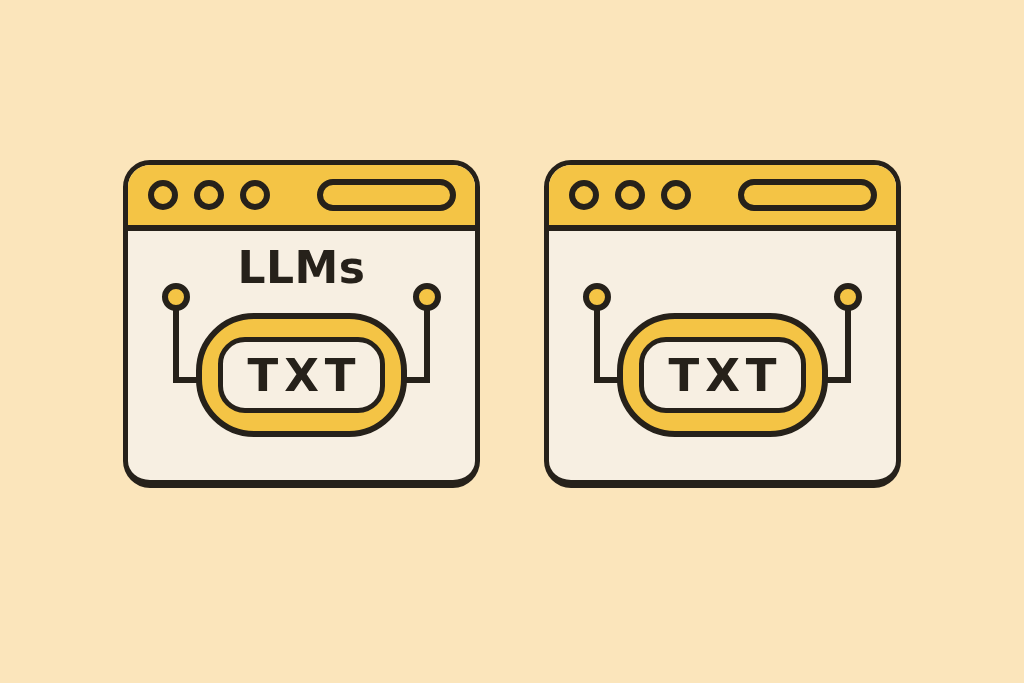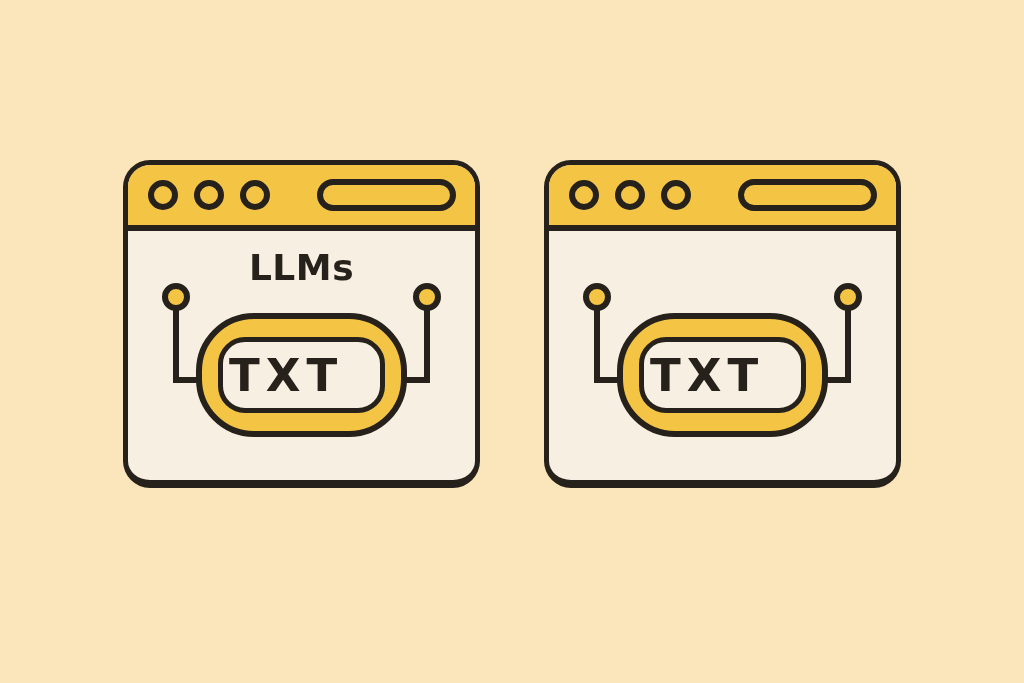--- a/index.html
+++ b/index.html
@@ -67,21 +67,21 @@
   .window-body {
     position: relative;
     height: 249px;
   }
   .window-title {
     position: absolute;
     top: 14px;
     left: 0;
     width: 100%;
     text-align: center;
-    font-size: 36px;
+    font-size: 44px;
     line-height: 46px;
     font-weight: bold;
     color: #26211A;
     letter-spacing: 0.5px;
   }
   .badge-outer {
     position: absolute;
     box-sizing: border-box;
     left: 68px;
     top: 82px;
@@ -96,21 +96,21 @@
     box-sizing: border-box;
     left: 16px;
     top: 18px;
     width: 167px;
     height: 76px;
     background: #F7EFE2;
     border: 5px solid #26211A;
     border-radius: 27px;
     display: flex;
     align-items: center;
-    justify-content: flex-start;
+    justify-content: center;
   }
   .badge-label {
     font-size: 45px;
     font-weight: bold;
     color: #26211A;
     letter-spacing: 6px;
     text-indent: 6px;
   }
   .antenna-dot {
     position: absolute;

